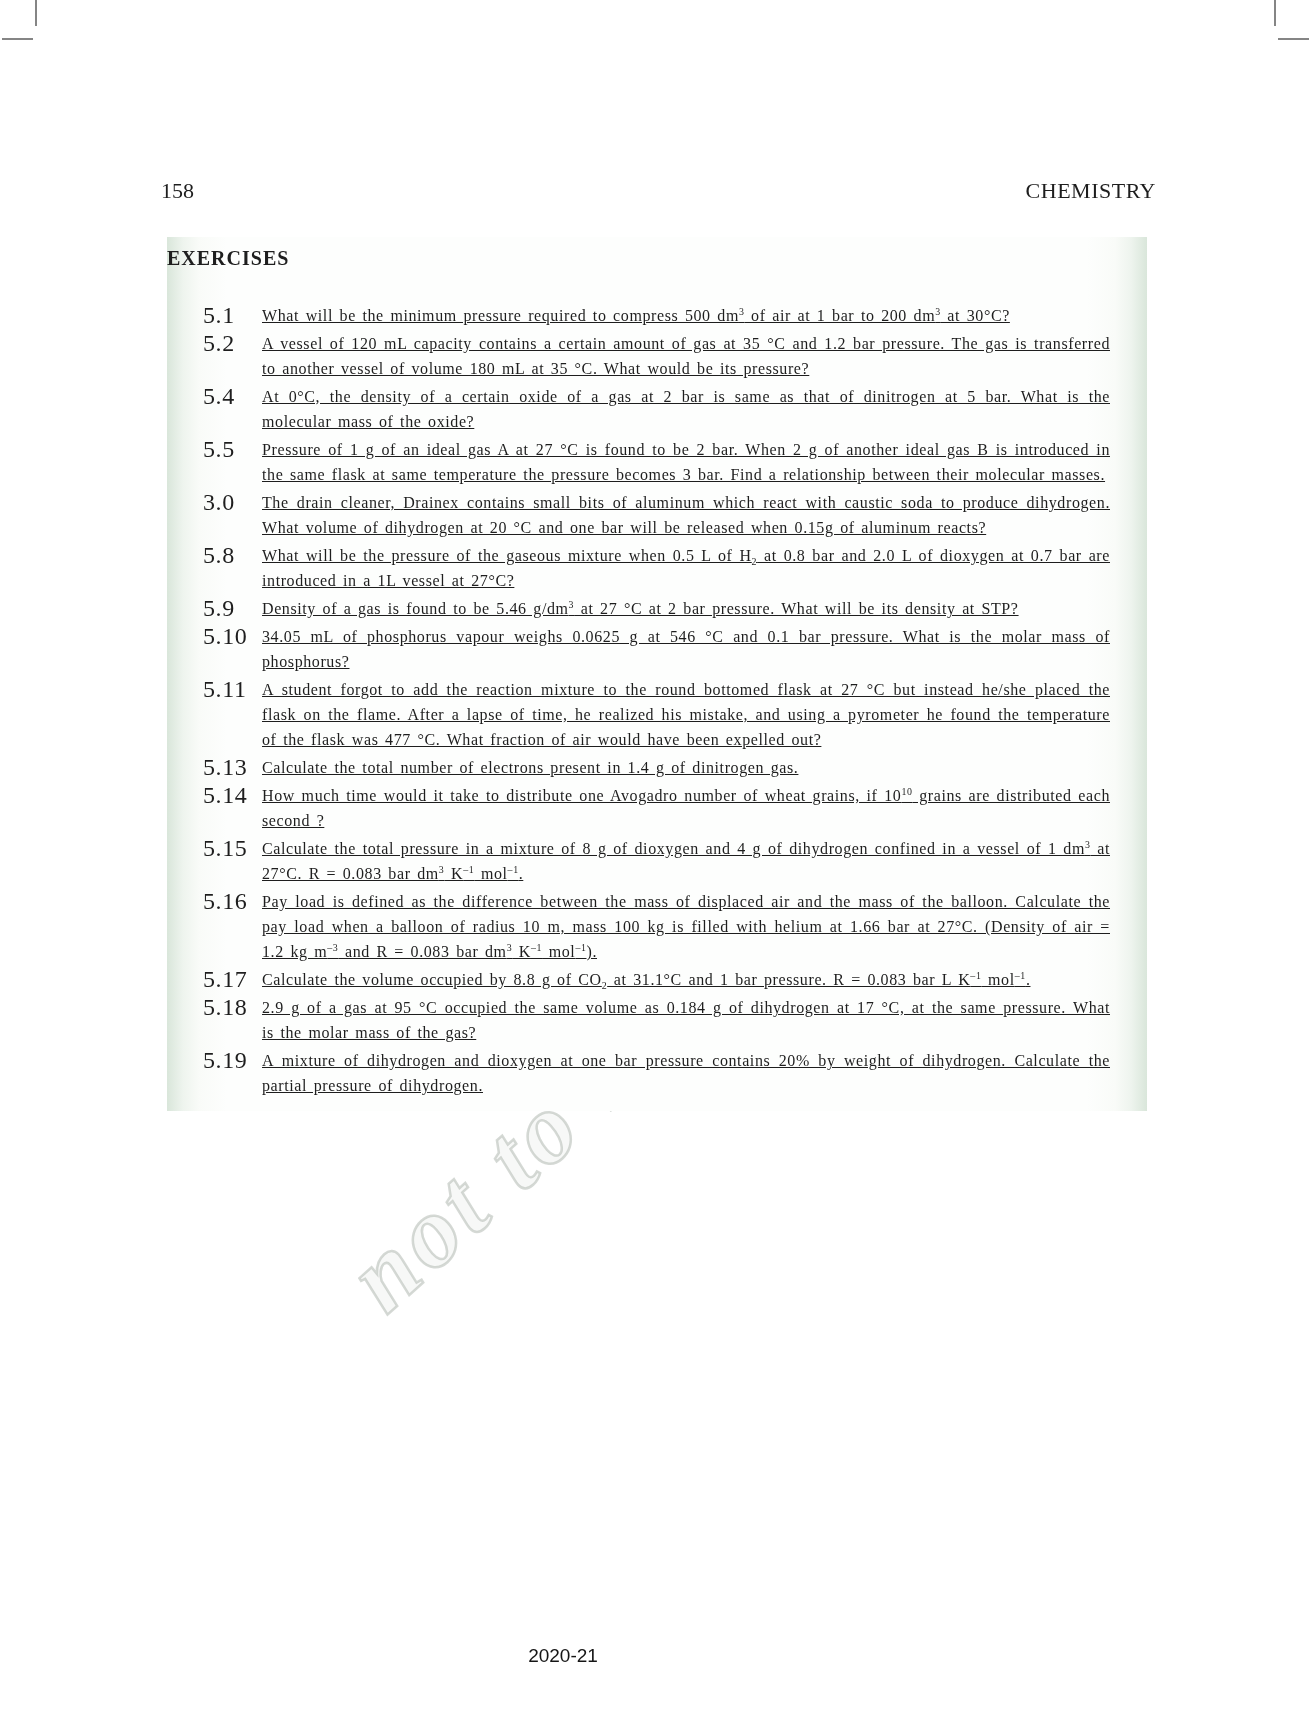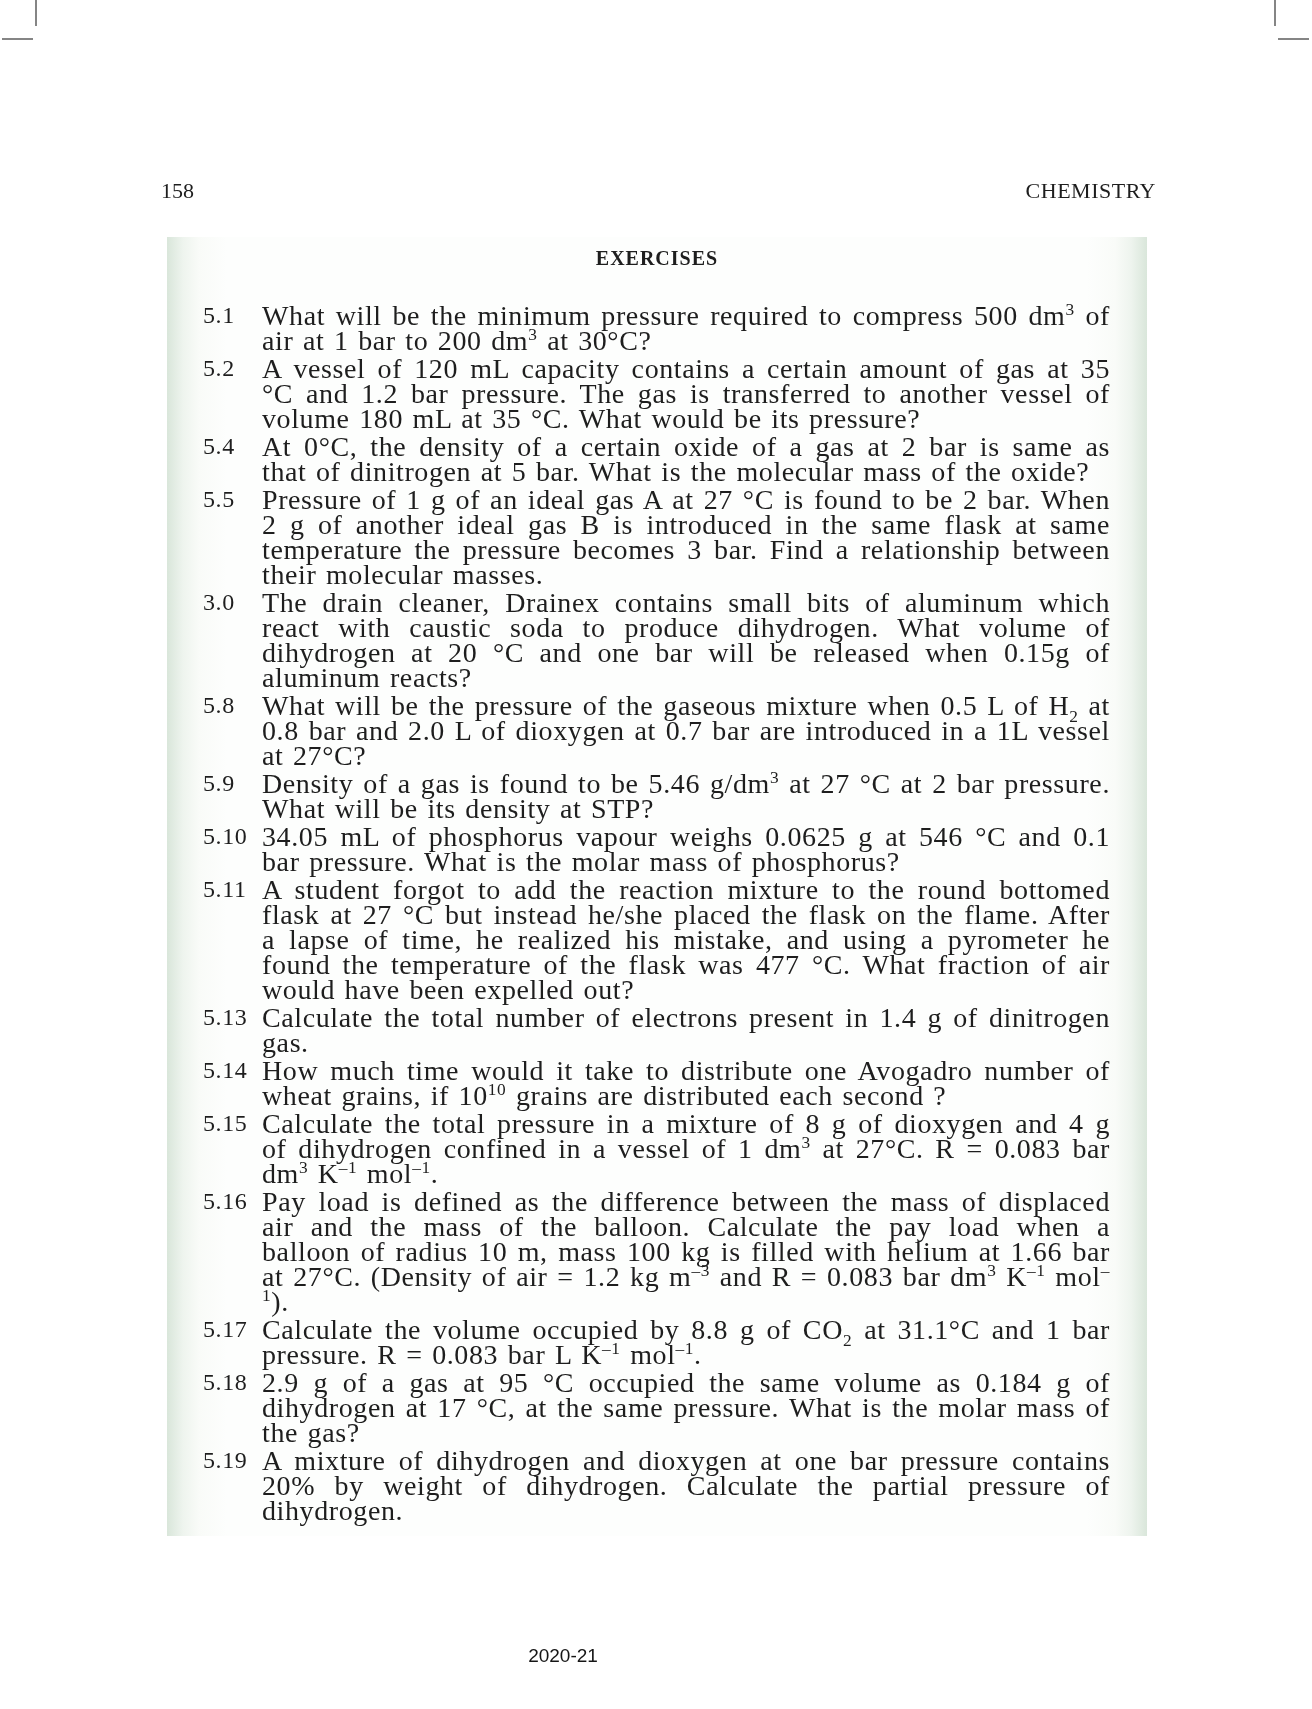--- a/index.html
+++ b/index.html
@@ -23,29 +23,29 @@
   .page-header .subject{letter-spacing:0.5px;}
 
   .exercise-box{
     position:absolute;left:167px;top:237px;width:980px;
     padding-bottom:10px;
     background:linear-gradient(90deg,
       #d9e6da 0px,#eef4ee 16px,#f9fbf8 32px,#fdfefd 60px,
       #fdfefd 920px,#f9fbf8 948px,#eef4ee 964px,#d9e6da 980px);
   }
   .ex-title{
-    margin:0;padding-top:10px;text-align:center;
+    margin:0;padding-top:10px;
     font-size:20px;font-weight:bold;letter-spacing:1px;
   }
   .ex-items{margin-top:33px;padding:0 37px 0 36px;}
   .ex-row{display:flex;margin-bottom:3px;}
   .ex-num{flex:none;width:59px;font-size:24px;line-height:25px;letter-spacing:0.6px;}
   .ex-text{
-    flex:1;text-align:justify;font-size:28px;line-height:25px;
-    letter-spacing:0.6px;word-spacing:2px;
+    flex:1;text-align:justify;font-size:16px;line-height:25px;
+    letter-spacing:0.6px;word-spacing:2px;text-decoration:underline;
   }
   .ex-text sup,.ex-text sub{line-height:0;font-size:0.62em;}
   .ex-text sup{vertical-align:super;}
   .ex-text sub{vertical-align:sub;}
 
   .watermark{
     position:absolute;left:115px;top:755px;width:1120px;
     transform:rotate(-42deg);transform-origin:center;
     text-align:center;pointer-events:none;
     font-style:italic;font-weight:bold;

